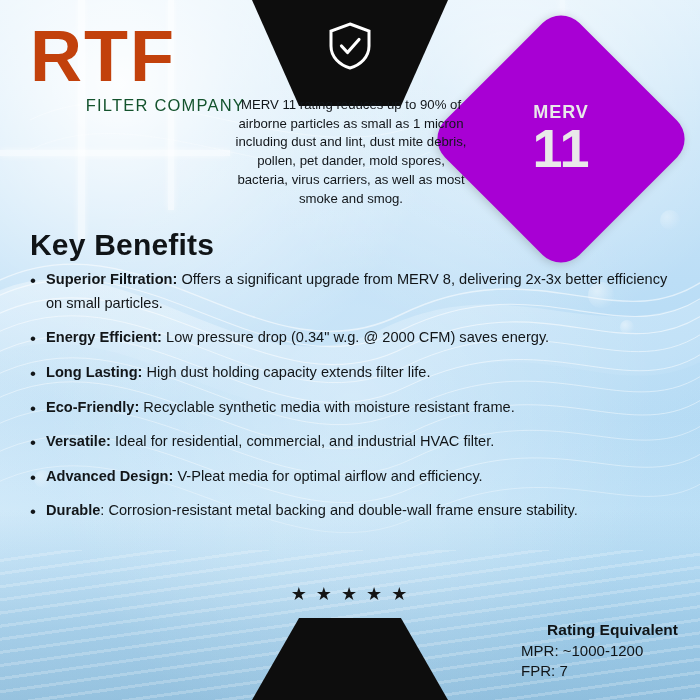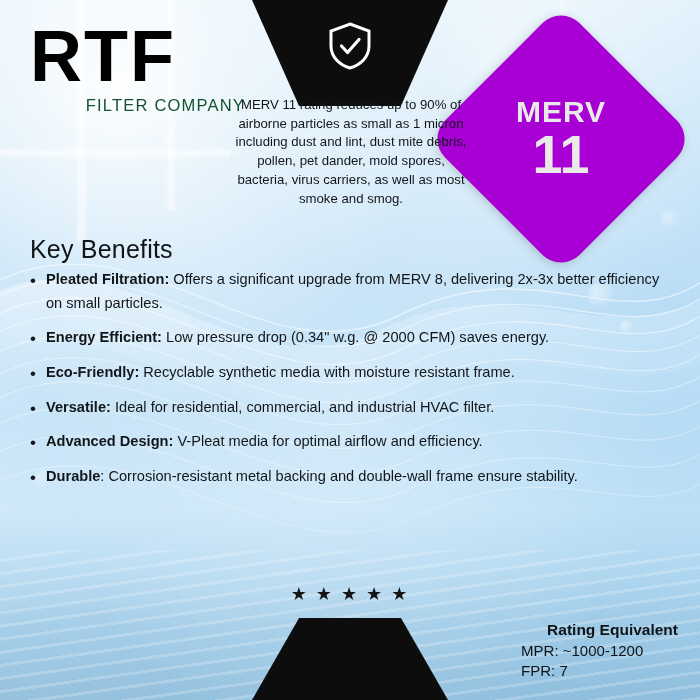--- a/index.html
+++ b/index.html
@@ -96,21 +96,21 @@
     position: absolute;
     top: 22px; left: 30px;
     width: 215px;
   }
   .logo-rtf {
     font-family: "Liberation Sans", sans-serif;
     font-weight: bold;
     font-size: 72px;
     line-height: 0.95;
     letter-spacing: 2px;
-    color: #000000;
+    color: #c2410c;
     margin: 0;
   }
   .logo-sub {
     font-family: "Liberation Sans", sans-serif;
     font-size: 16.5px;
     letter-spacing: 1.2px;
     color: #14532d;
     margin: 6px 0 0 3px;
     text-align: right;
   }
@@ -139,21 +139,21 @@
   .merv-text {
     position: absolute;
     inset: 0;
     display: flex;
     flex-direction: column;
     align-items: center;
     justify-content: center;
     color: #e9e9e9;
   }
   .merv-label {
-    font-size: 30px;
+    font-size: 18px;
     font-weight: bold;
     letter-spacing: 1px;
     line-height: 1;
     margin-bottom: 0;
   }
   .merv-value {
     font-size: 54px;
     font-weight: bold;
     line-height: 1;
   }
@@ -165,23 +165,23 @@
     width: 238px;
     text-align: center;
     font-size: 13.2px;
     line-height: 1.42;
     color: #12161a;
   }
 
   
   .kb-title {
     position: absolute;
-    top: 235px; left: 30px;
-    font-size: 25px;
-    font-weight: normal;
+    top: 228px; left: 30px;
+    font-size: 30px;
+    font-weight: bold;
     color: #101417;
     letter-spacing: 0.2px;
   }
   .benefits {
     position: absolute;
     top: 268px; left: 30px;
     width: 640px;
     margin: 0;
     padding: 0;
     list-style: none;
@@ -308,24 +308,27 @@
       <div class="merv-label">MERV</div>
       <div class="merv-value">11</div>
     </div>
   </div>
 
   <div class="desc">MERV 11 rating reduces up to 90% of airborne particles as small as 1 micron including dust and lint, dust mite debris, pollen, pet dander, mold spores, bacteria, virus carriers, as well as most smoke and smog.</div>
 
   <div class="kb-title">Key Benefits</div>
   <ul class="benefits">
     <li class="benefit">
-      <b>Pleated Filtration:</b><span> Offers a significant upgrade from MERV 8, delivering 2x-3x better efficiency on small particles.</span>
+      <b>Superior Filtration:</b><span> Offers a significant upgrade from MERV 8, delivering 2x-3x better efficiency on small particles.</span>
     </li>
     <li class="benefit">
       <b>Energy Efficient:</b><span> Low pressure drop (0.34" w.g. @ 2000 CFM) saves energy.</span>
+    </li>
+    <li class="benefit">
+      <b>Long Lasting:</b><span> High dust holding capacity extends filter life.</span>
     </li>
     <li class="benefit">
       <b>Eco-Friendly:</b><span> Recyclable synthetic media with moisture resistant frame.</span>
     </li>
     <li class="benefit">
       <b>Versatile:</b><span> Ideal for residential, commercial, and industrial HVAC filter.</span>
     </li>
     <li class="benefit">
       <b>Advanced Design:</b><span> V-Pleat media for optimal airflow and efficiency.</span>
     </li>

